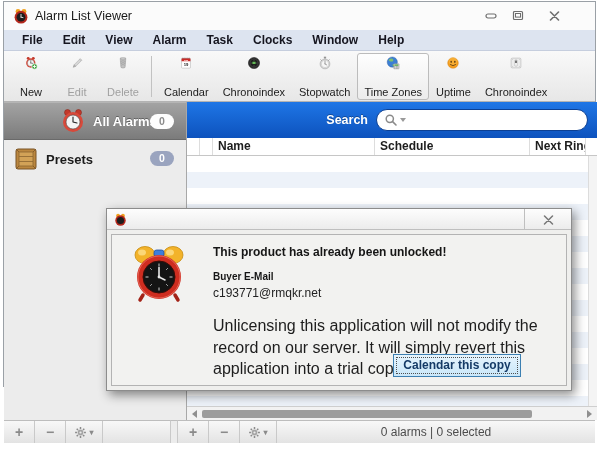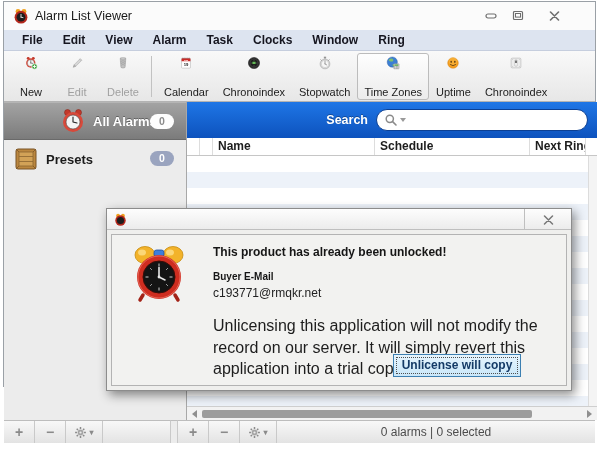--- a/index.html
+++ b/index.html
@@ -118,21 +118,21 @@
     </div>
 
     <div class="menubar">
       <span class="menu-item">File</span>
       <span class="menu-item">Edit</span>
       <span class="menu-item">View</span>
       <span class="menu-item">Alarm</span>
       <span class="menu-item">Task</span>
       <span class="menu-item">Clocks</span>
       <span class="menu-item">Window</span>
-      <span class="menu-item">Ring</span>
+      <span class="menu-item">Help</span>
     </div>
 
     <div class="toolbar">
       <div class="tb-item">
         <svg class="tb-ico" viewBox="0 0 30 30">
           <circle cx="9" cy="5" r="3" fill="#c2392b"></circle>
             <circle cx="20" cy="5" r="3" fill="#c2392b"></circle>
           <circle cx="14.5" cy="15" r="10" fill="#d8493a"></circle>
           <circle cx="14.5" cy="15" r="7.2" fill="#f6f6f6" stroke="#444" stroke-width="0.6"></circle>
           <path d="M14.5 15 L14.5 9.8 M14.5 15 L18.5 15.8" stroke="#222" stroke-width="1.1" stroke-linecap="round"></path>
@@ -346,18 +346,18 @@
           <path d="M32 34 L32 24.5 M32 34 L38 37" stroke="#e8e8e8" stroke-width="1.6" stroke-linecap="round"></path>
           <circle cx="32" cy="34" r="1.4" fill="#e8e8e8"></circle>
           <path d="M16 52 l-3 5 M48 52 l3 5" stroke="#a32318" stroke-width="3.5" stroke-linecap="round"></path>
         </svg>
         <div class="dlg-content">
           <div class="dlg-heading">This product has already been unlocked!</div>
           <div class="dlg-buyer-label">Buyer E-Mail</div>
           <div class="dlg-email">c193771@rmqkr.net</div>
           <div class="dlg-note">Unlicensing this application will not modify the record on our server. It will simply revert this application into a trial copy.</div>
         </div>
-        <button class="dlg-button">Unlicense will copy</button>
+        <button class="dlg-button">Calendar this copy</button>
       </div>
     </div>
 
   </div>
 </div>
 
 </body></html>

